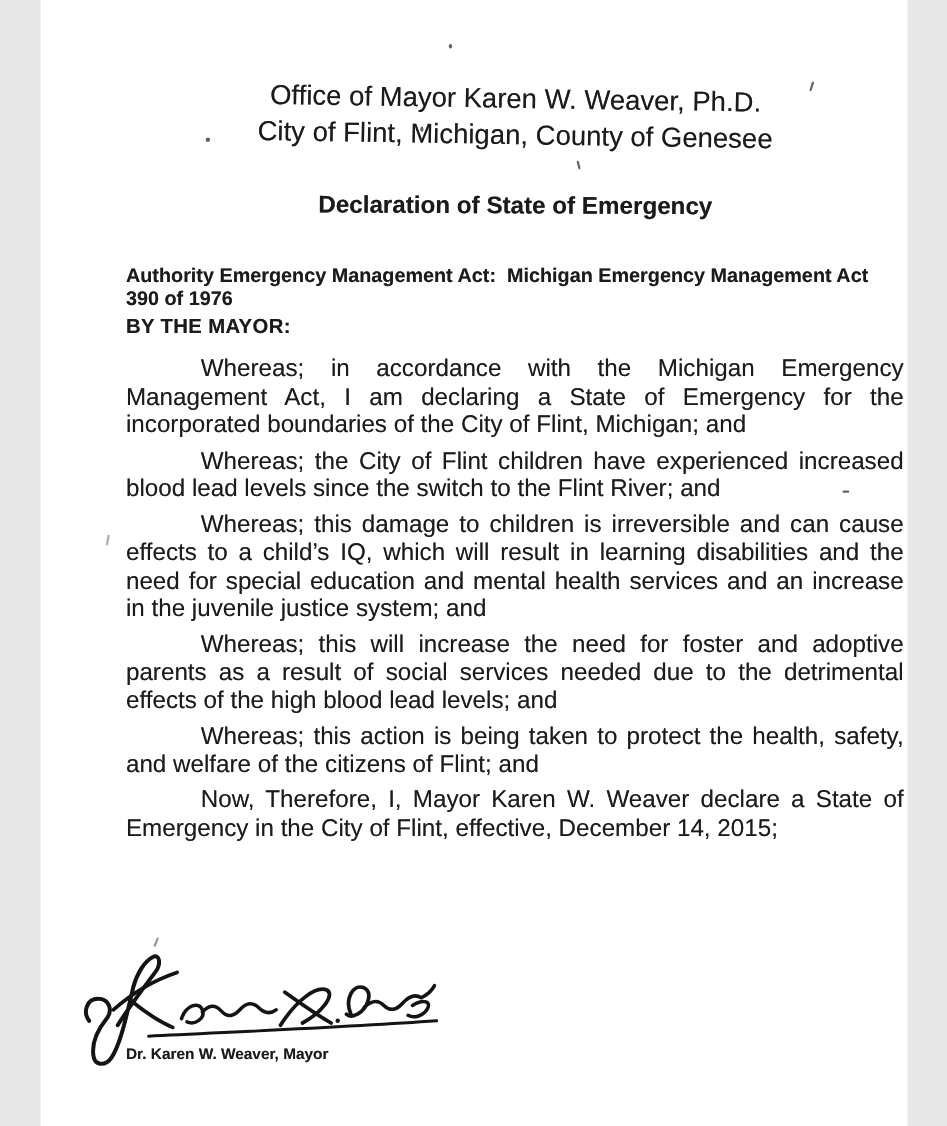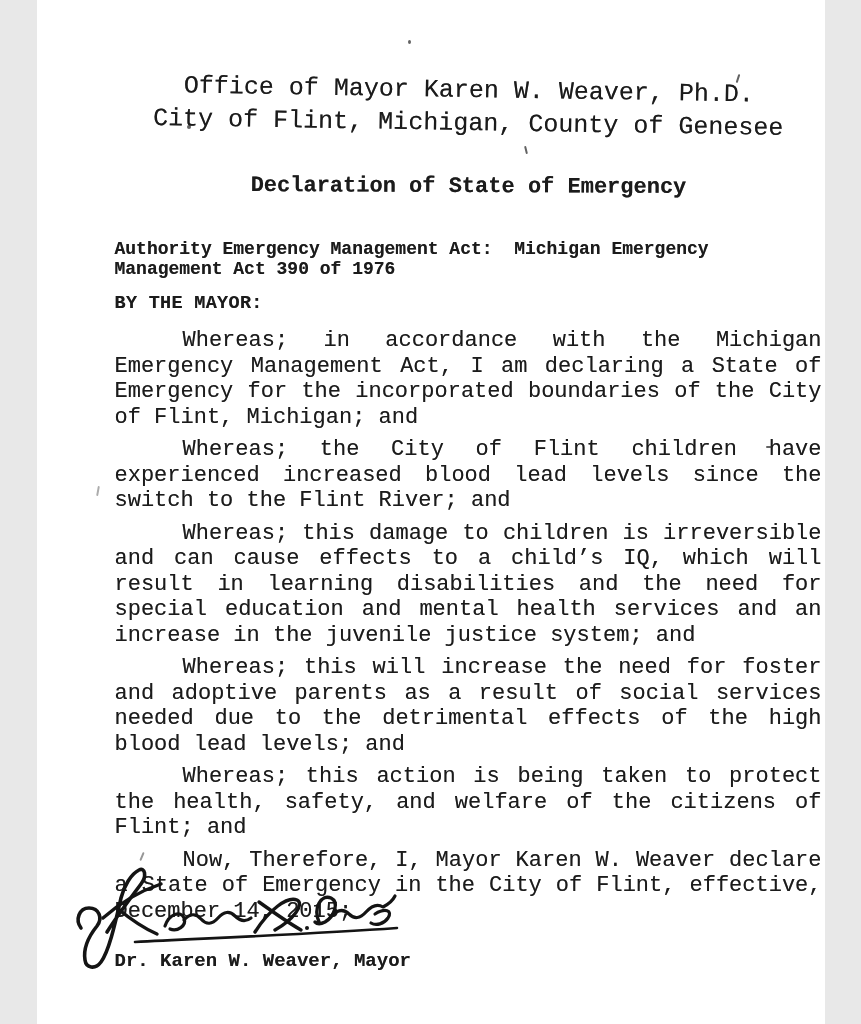--- a/index.html
+++ b/index.html
@@ -8,21 +8,21 @@
   }
   * { margin: 0; padding: 0; box-sizing: border-box; }
   html, body { background: #e8e8e8; }
   .page {
     position: relative;
     width: 788px;
     height: 1024px;
     margin: 0 auto;
     background: var(--paper);
     color: var(--ink);
-    font-family: Liberation Mono, monospace;
+    font-family: Liberation Sans, sans-serif;
     overflow: hidden;
   }
   .content {
     position: absolute;
     left: 78px;
     top: 0;
     width: 707px;
   }
   .doc-header {
     margin-top: 74px;
@@ -42,21 +42,21 @@
   }
   .authority {
     margin-top: 40px;
     text-align: left;
     font-size: 18px;
     font-weight: bold;
     white-space: pre-wrap;
     text-shadow: 0 0 0.5px rgba(0,0,0,0.5);
   }
   .by-mayor {
-    margin-top: 14px;
+    margin-top: 4px;
     font-size: 18.5px;
     font-weight: bold;
     letter-spacing: 0.3px;
     text-shadow: 0 0 0.5px rgba(0,0,0,0.5);
   }
   .body {
     margin-top: 14px;
   }
   .body p {
     font-size: 22px;
@@ -74,21 +74,21 @@
   }
   .signature-svg {
     display: block;
     width: 330px;
     height: 132px;
   }
   .printed-name {
     position: absolute;
     left: 42px;
     top: 98px;
-    font-size: 19px;
+    font-size: 14px;
     font-weight: bold;
     white-space: nowrap;
     text-shadow: 0 0 0.5px rgba(0,0,0,0.5);
     text-align: right;
   }
   
   .artifact {
     position: absolute;
     background: #2f2f2f;
     border-radius: 50%;

